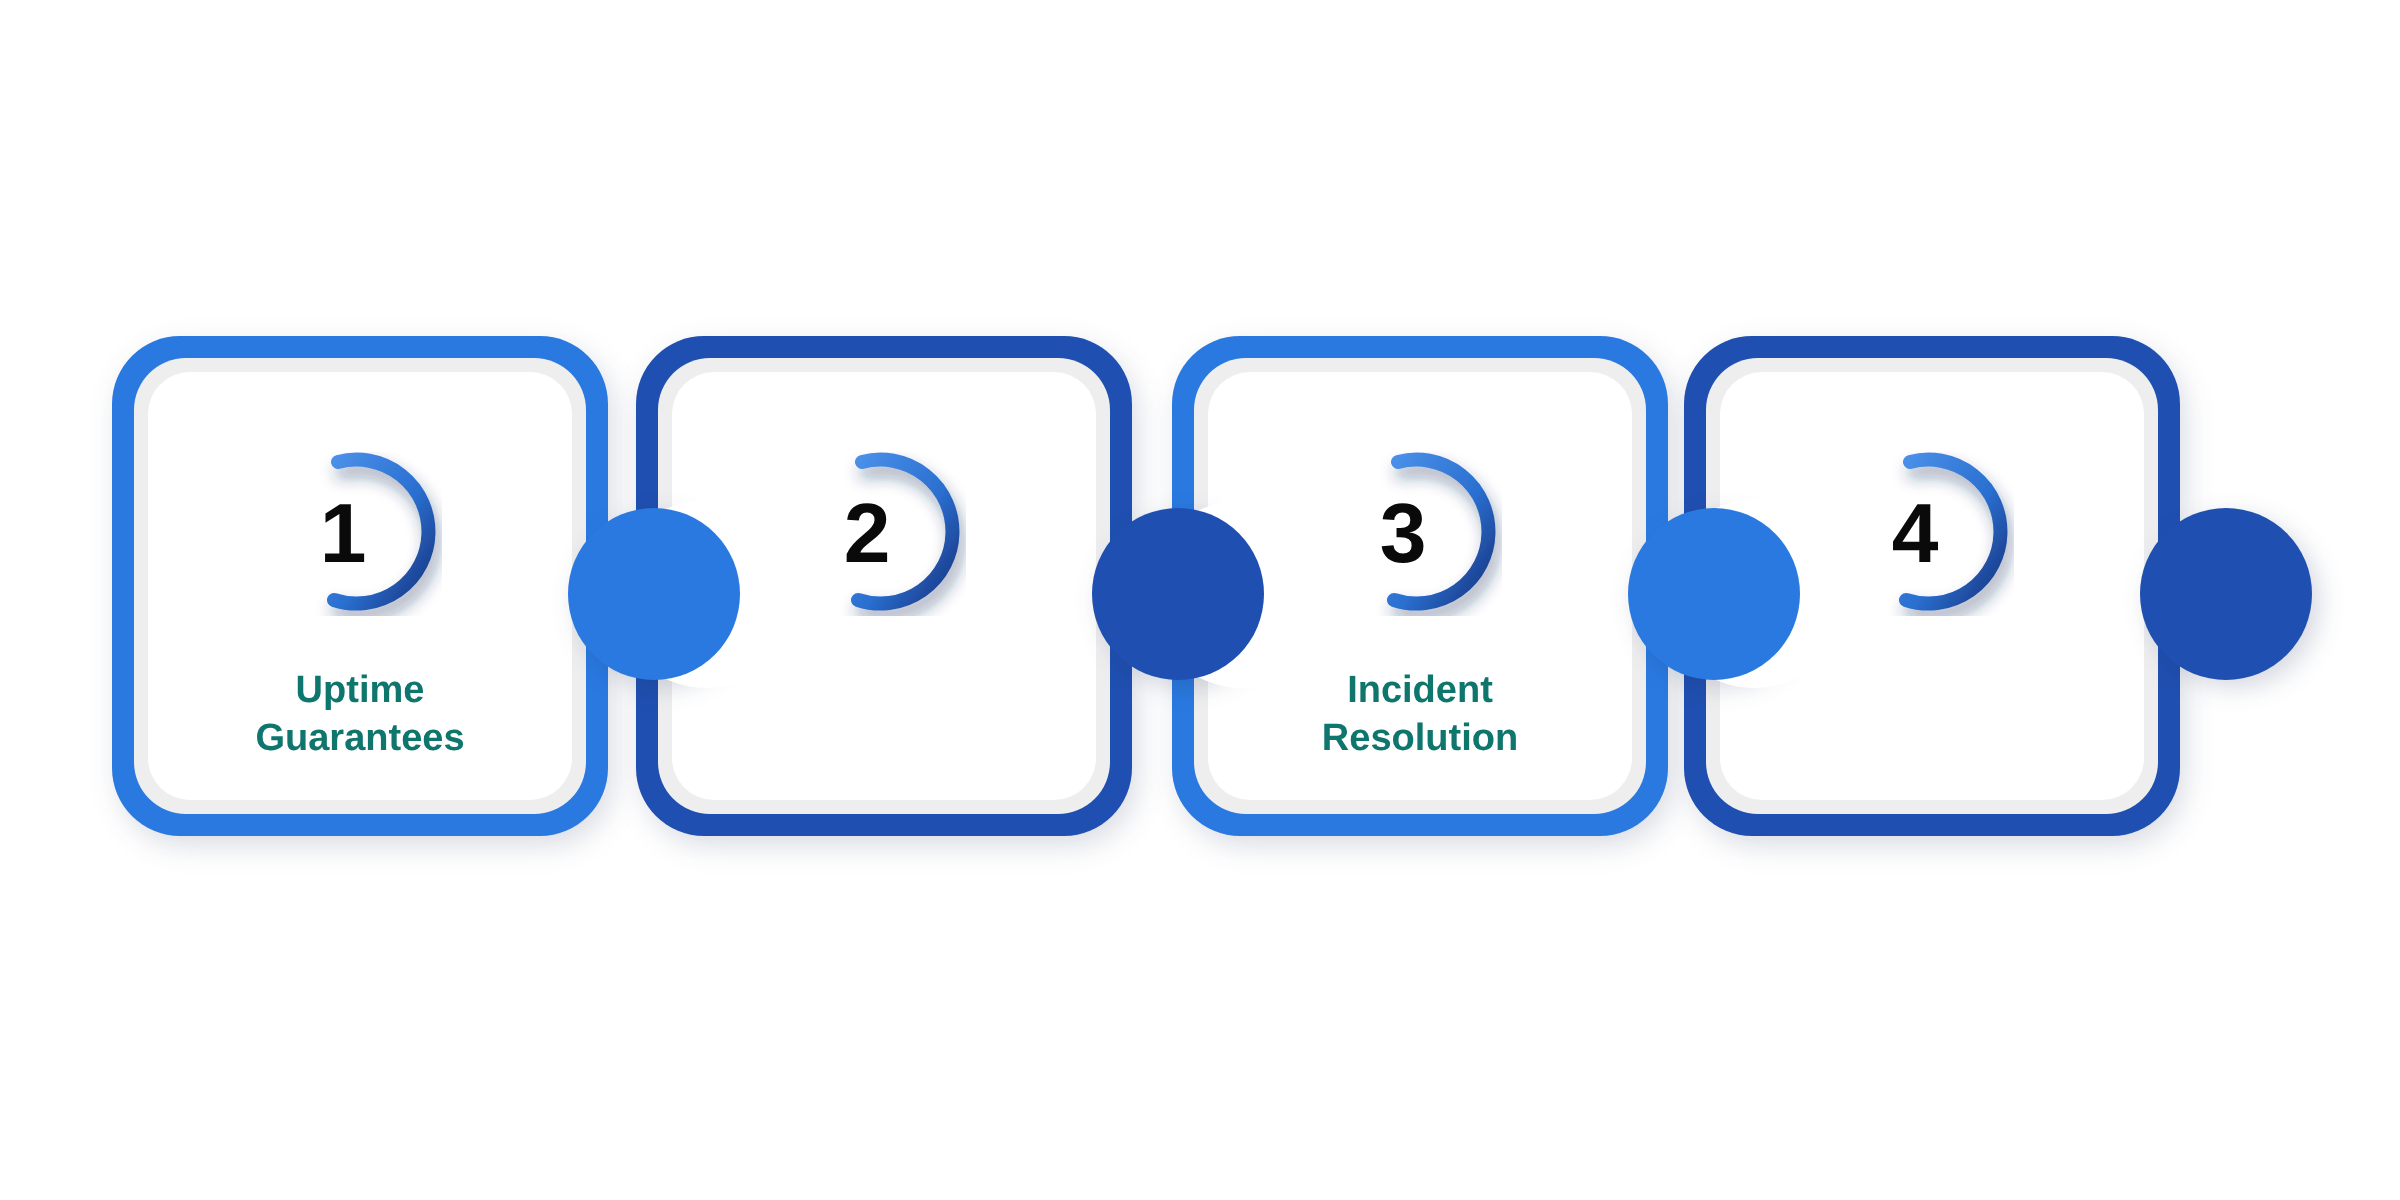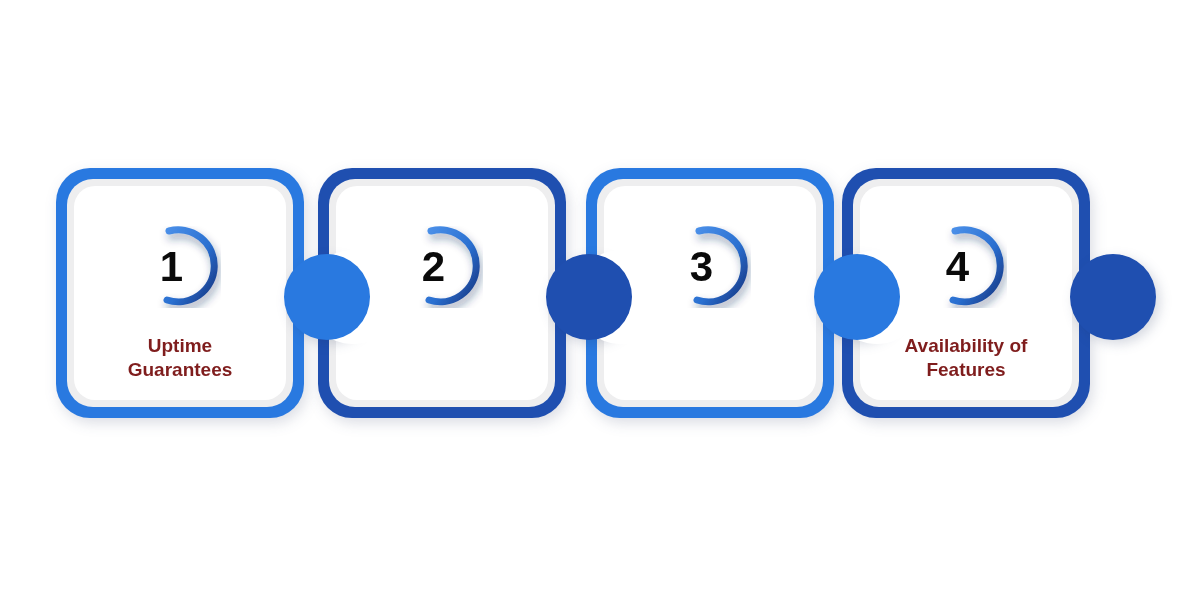--- a/index.html
+++ b/index.html
@@ -158,21 +158,21 @@
   }
 
   
   .piece-label {
     margin-top: 26px;
     width: 200px;
     text-align: center;
     font-size: 19px;
     font-weight: bold;
     line-height: 1.26;
-    color: #7f1d1d;
+    color: #0f766e;
     white-space: pre-line;
   }
 </style>
 </head>
 <body>
 
 <div id="infographic">
   <div class="puzzle-row">
 
     <div class="piece tone-light" style="left:56px;">
@@ -245,20 +245,22 @@
                 <stop offset="100%" stop-color="#17347e"></stop>
               </linearGradient>
               <filter id="bshadow3" x="-40%" y="-40%" width="190%" height="190%">
                 <feDropShadow dx="2" dy="5" stdDeviation="4" flood-color="#16305e" flood-opacity="0.42"></feDropShadow>
               </filter>
             </defs>
             <path d="M 30 5 A 36 36 0 1 1 28 74" fill="none" stroke="url(#grad3)" stroke-width="7" stroke-linecap="round" filter="url(#bshadow3)"></path>
           </svg>
           <div class="badge-num">3</div>
         </div>
+        <div class="piece-label">Incident
+Resolution</div>
       </div>
       <div class="piece-knob-shadow"></div>
       <div class="piece-knob"></div>
     </div>
 
     <div class="piece tone-dark" style="left:842px;">
       <div class="piece-shadow"></div>
       <div class="piece-frame"></div>
       <div class="piece-notch"></div>
       <div class="piece-ring"></div>
@@ -272,21 +274,19 @@
                 <stop offset="100%" stop-color="#17347e"></stop>
               </linearGradient>
               <filter id="bshadow4" x="-40%" y="-40%" width="190%" height="190%">
                 <feDropShadow dx="2" dy="5" stdDeviation="4" flood-color="#16305e" flood-opacity="0.42"></feDropShadow>
               </filter>
             </defs>
             <path d="M 30 5 A 36 36 0 1 1 28 74" fill="none" stroke="url(#grad4)" stroke-width="7" stroke-linecap="round" filter="url(#bshadow4)"></path>
           </svg>
           <div class="badge-num">4</div>
         </div>
-        <div class="piece-label">Availability of
-Features</div>
       </div>
       <div class="piece-knob-shadow"></div>
       <div class="piece-knob"></div>
     </div>
 
   </div>
 </div>
 
 </body></html>

